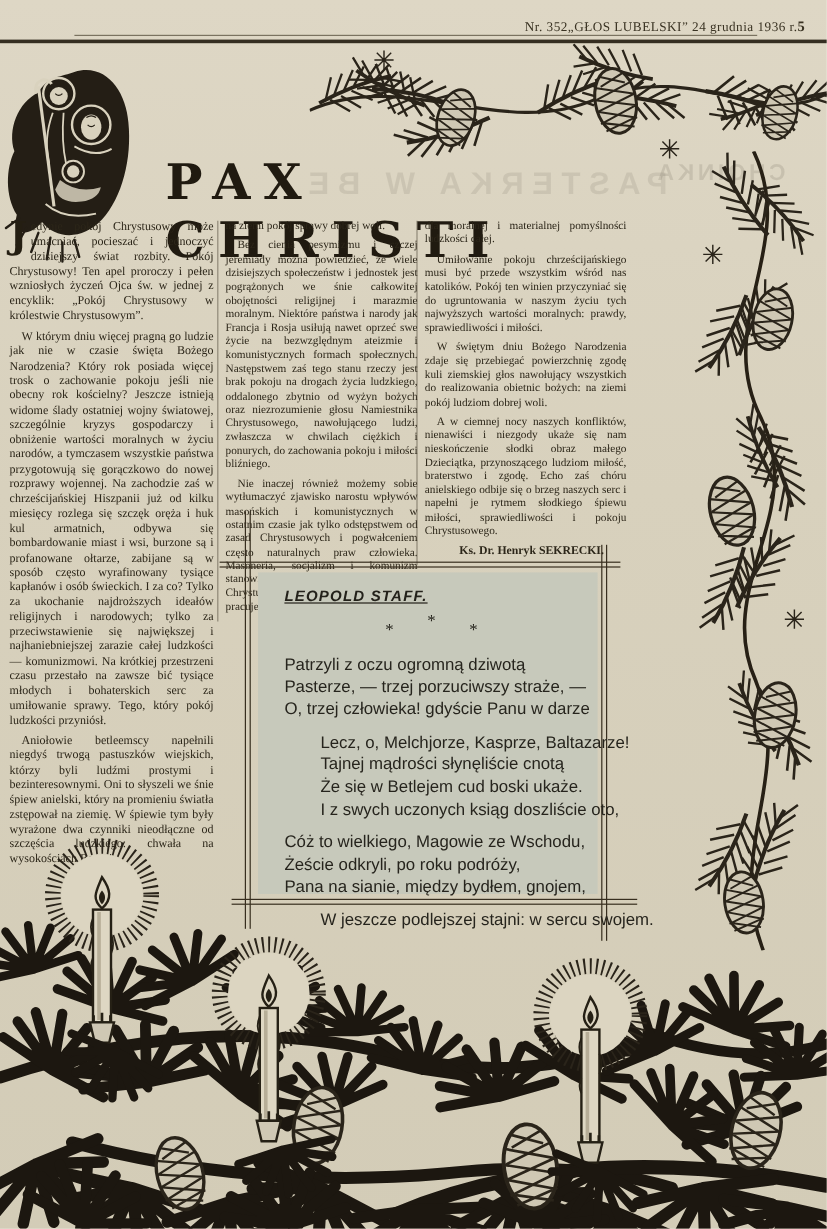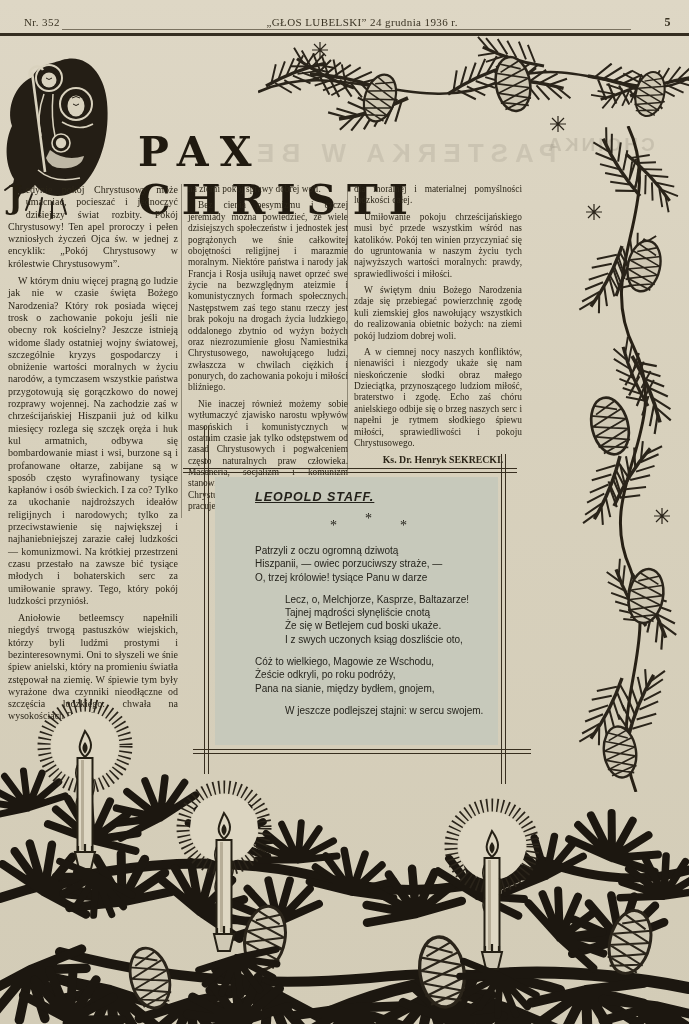--- a/index.html
+++ b/index.html
@@ -2,21 +2,21 @@
 <html><head>
 <meta charset="utf-8">
 <style>
   html,body{margin:0;padding:0;}
   .page{
     position:relative;width:689px;height:1024px;overflow:hidden;
     background:linear-gradient(180deg,#ded7c5 0%,#d8d1bd 40%,#d3ccb7 100%);
     font-family:"Liberation Serif",serif;color:#2c2619;
   }
   
-  .masthead{position:absolute;top:15px;left:24px;right:18px;display:flex;justify-content:space-between;align-items:baseline;font-size:11px;letter-spacing:.4px;color:#3a3323;}
+  .masthead{position:absolute;top:15px;left:36px;right:18px;display:flex;justify-content:flex-end;align-items:baseline;font-size:11px;letter-spacing:.4px;color:#3a3323;}
   .masthead .pageno{font-weight:bold;font-size:12px;}
   .rule-thin{position:absolute;top:29px;left:62px;right:58px;height:1px;background:#7a7260;}
   .rule-heavy{position:absolute;top:33px;left:0;right:0;height:3px;background:#352e21;}
   
   .ghost{position:absolute;transform:scaleX(-1);font-family:"Liberation Sans",sans-serif;font-weight:bold;color:#433c2d;pointer-events:none;}
   .ghost.g1{left:250px;top:138px;font-size:26px;letter-spacing:7px;opacity:.10;}
   .ghost.g2{left:545px;top:134px;font-size:19px;letter-spacing:3px;opacity:.13;}
   
   .headline{position:absolute;left:138px;top:128px;width:404px;
     font-family:"DejaVu Serif",serif;font-weight:bold;font-size:41px;letter-spacing:11px;color:#201a10;}
@@ -32,27 +32,27 @@
   
   .poem-frame{position:absolute;left:207px;top:470px;width:296px;height:282px;}
   .rl{position:absolute;border-color:#372e1f;}
   .rl.v{width:3px;border-left:1.5px solid #372e1f;border-right:1.5px solid #372e1f;}
   .rl.h{height:3px;border-top:1.5px solid #372e1f;border-bottom:1.5px solid #372e1f;}
   .rl.v.left{left:-3px;top:-44px;bottom:-22px;}
   .rl.v.right{right:-3px;top:-16px;bottom:-32px;}
   .rl.h.top{top:-2px;left:-24px;right:-14px;}
   .rl.h.bottom{bottom:-2px;left:-14px;right:-28px;}
   .poem-panel{position:absolute;left:8px;top:7px;right:5px;bottom:7px;background:#c7c9bb;
-    padding:13px 16px 8px 40px;box-sizing:border-box;}
+    padding:13px 16px 8px 22px;box-sizing:border-box;}
   .poem-author{font-family:"Liberation Sans",sans-serif;font-style:italic;font-weight:bold;
     font-size:12.5px;letter-spacing:1px;text-decoration:underline;color:#23211a;}
   .poem-divider{text-align:center;margin:14px 0 10px 0;font-size:14px;color:#23211a;}
   .poem-divider .s{display:inline-block;margin:0 14px;}
   .poem-divider .s.mid{position:relative;top:-7px;}
-  .stanza{font-family:"Liberation Sans",sans-serif;font-size:10px;line-height:1.33;
+  .stanza{font-family:"Liberation Sans",sans-serif;font-size:14px;line-height:1.33;
     color:#26241d;margin:0 16px 9px 0;}
   .stanza.indent{margin-left:30px;}
   .stanza div{white-space:nowrap;}
   
   .deco{position:absolute;pointer-events:none;}
   .nativity{left:2px;top:42px;}
   .garland-top{left:258px;top:36px;}
   .garland-right{left:536px;top:126px;}
   .bottom-art{left:0;top:690px;}
 </style>
@@ -181,22 +181,22 @@
     <div class="rl v right"></div>
     <div class="rl h top"></div>
     <div class="rl h bottom"></div>
     <div class="poem-panel">
       <div class="poem-author">LEOPOLD STAFF.</div>
       <div class="poem-divider">
         <span class="s">*</span><span class="s mid">*</span><span class="s">*</span>
       </div>
       <div class="stanza">
         <div>Patrzyli z oczu ogromną dziwotą</div>
-        <div>Hiszpanii, — owiec porzuciwszy straże, —</div>
-        <div>O, trzej królowie! tysiące Panu w darze</div>
+        <div>Pasterze, — trzej porzuciwszy straże, —</div>
+        <div>O, trzej człowieka! gdyście Panu w darze</div>
       </div>
       <div class="stanza indent">
         <div>Lecz, o, Melchjorze, Kasprze, Baltazarze!</div>
         <div>Tajnej mądrości słynęliście cnotą</div>
         <div>Że się w Betlejem cud boski ukaże.</div>
         <div>I z swych uczonych ksiąg doszliście oto,</div>
       </div>
       <div class="stanza">
         <div>Cóż to wielkiego, Magowie ze Wschodu,</div>
         <div>Żeście odkryli, po roku podróży,</div>

